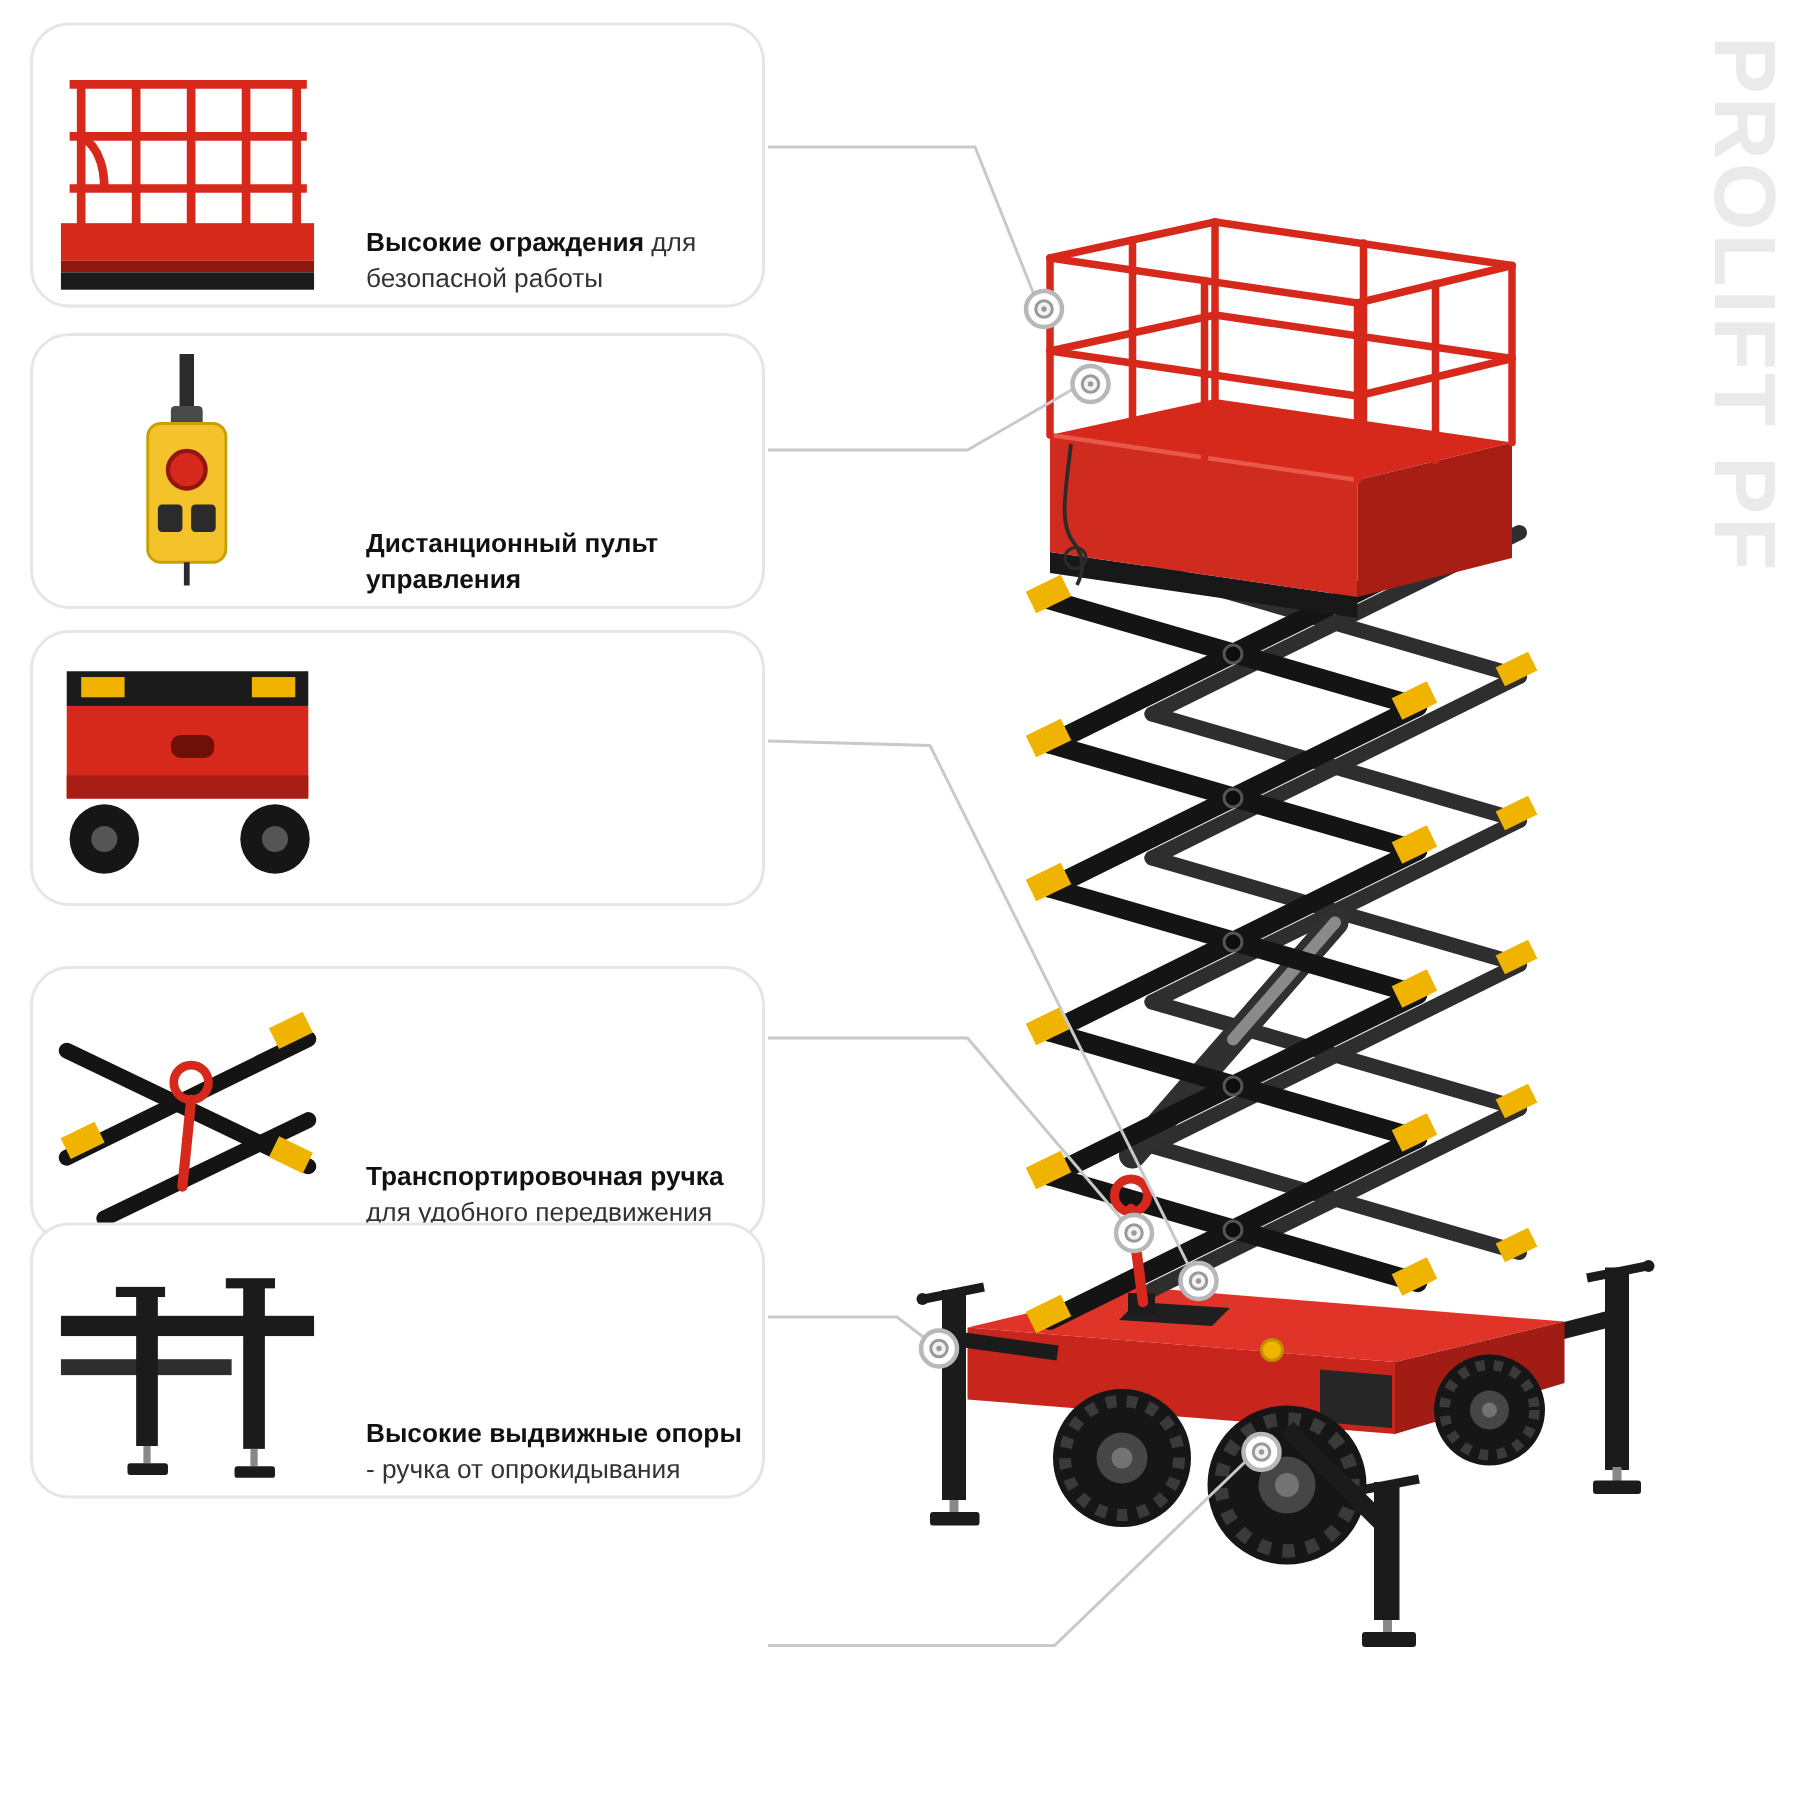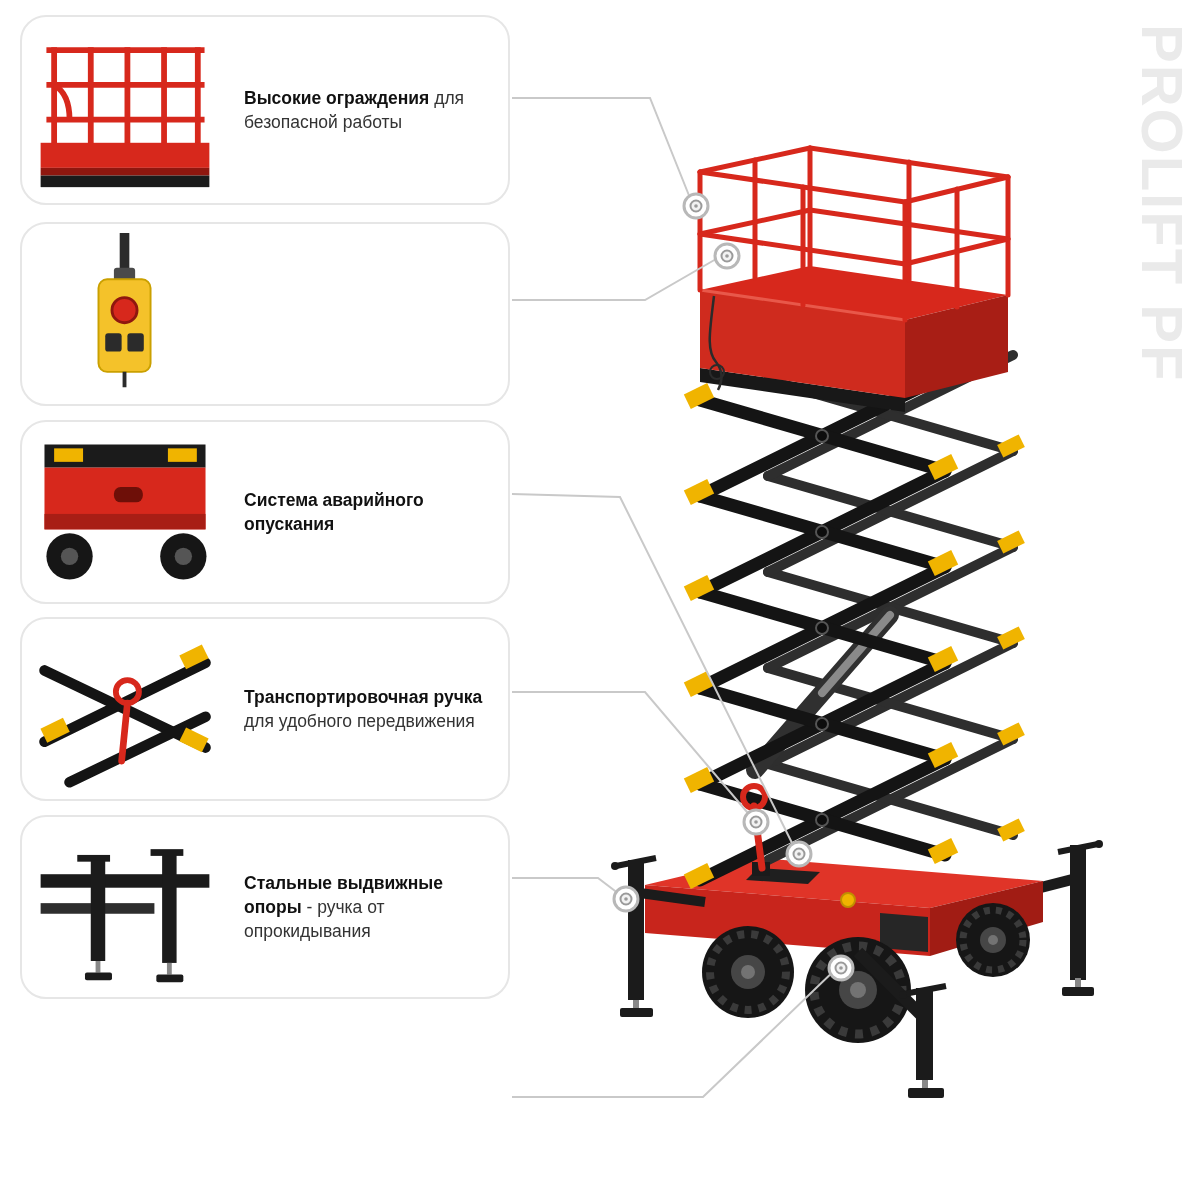--- a/index.html
+++ b/index.html
@@ -9,21 +9,21 @@
   .watermark{
     position:absolute;top:24px;right:4px;
     writing-mode:vertical-rl;
     font-size:58px;font-weight:bold;color:#eaeaea;letter-spacing:2px;
     user-select:none;
   }
   .scene{position:absolute;left:0;top:0;width:1200px;height:1200px}
   .card{
     position:absolute;left:20px;width:490px;height:184px;
     border:2px solid #e6e6e6;border-radius:26px;background:#fff;
-    display:flex;align-items:center;padding:6px 10px;
+    display:flex;align-items:flex-end;padding:6px 10px;
   }
   .card-photo{
     width:186px;height:162px;border-radius:20px;overflow:hidden;
     flex:0 0 auto;background:#fff;
   }
   .card-photo svg{width:100%;height:100%;display:block}
   .card-text{
     margin-left:26px;width:252px;
     font-size:17.5px;line-height:1.38;color:#333;
   }
@@ -265,45 +265,45 @@
         <rect width="175" height="168" fill="#fff"></rect>
         <rect x="82" y="0" width="10" height="40" fill="#2b2b2b"></rect>
         <rect x="76" y="36" width="22" height="14" rx="3" fill="#4a4a4a"></rect>
         <rect x="60" y="48" width="54" height="96" rx="9" fill="#f4c22a" stroke="#caa000" stroke-width="2"></rect>
         <circle cx="87" cy="80" r="13" fill="#d7281c" stroke="#8f170f" stroke-width="3"></circle>
         <rect x="67" y="104" width="17" height="19" rx="3" fill="#2b2b2b"></rect>
         <rect x="90" y="104" width="17" height="19" rx="3" fill="#2b2b2b"></rect>
         <path d="M87,144 v16" stroke="#2b2b2b" stroke-width="4"></path>
       </svg>
     </div>
+    <div class="card-text">
+      <span class="b">Дистанционный пульт управления</span>
+      <span></span>
+    </div>
   </div>
 
   <div class="card" style="top:420px">
     <div class="card-photo">
       <svg viewBox="0 0 175 168">
         <rect width="175" height="168" fill="#fff"></rect>
         <rect x="4" y="14" width="167" height="24" fill="#1b1b1b"></rect>
         <rect x="14" y="18" width="30" height="14" fill="#f0b400"></rect>
         <rect x="132" y="18" width="30" height="14" fill="#f0b400"></rect>
         <rect x="4" y="38" width="167" height="64" fill="#d7281c"></rect>
         <rect x="4" y="86" width="167" height="16" fill="#a81e15"></rect>
         <rect x="76" y="58" width="30" height="16" rx="7" fill="#6e0f08"></rect>
         <circle cx="30" cy="130" r="24" fill="#161616"></circle>
         <circle cx="30" cy="130" r="9" fill="#555"></circle>
         <circle cx="148" cy="130" r="24" fill="#161616"></circle>
         <circle cx="148" cy="130" r="9" fill="#555"></circle>
       </svg>
     </div>
-    <div class="card-text">
-      <span class="b">Система аварийного опускания</span>
-      <span></span>
-    </div>
-  </div>
-
-  <div class="card" style="top:617px">
+  </div>
+
+  <div class="card" style="top:644px">
     <div class="card-photo">
       <svg viewBox="0 0 175 168">
         <rect width="175" height="168" fill="#fff"></rect>
         <g stroke="#141414" stroke-width="11" stroke-linecap="round">
           <line x1="4" y1="118" x2="171" y2="36"></line>
           <line x1="4" y1="44" x2="171" y2="124"></line>
           <line x1="30" y1="160" x2="171" y2="92"></line>
         </g>
         <rect x="2" y="98" width="26" height="16" fill="#f0b400" transform="rotate(-26 15 106)"></rect>
         <rect x="146" y="22" width="26" height="16" fill="#f0b400" transform="rotate(-26 159 30)"></rect>
@@ -328,19 +328,19 @@
         <rect x="114" y="24" width="34" height="7" fill="#1b1b1b"></rect>
         <rect x="52" y="36" width="15" height="104" fill="#1b1b1b"></rect>
         <rect x="126" y="30" width="15" height="112" fill="#1b1b1b"></rect>
         <rect x="57" y="140" width="5" height="12" fill="#888"></rect>
         <rect x="131" y="142" width="5" height="12" fill="#888"></rect>
         <rect x="46" y="152" width="28" height="8" rx="2" fill="#1b1b1b"></rect>
         <rect x="120" y="154" width="28" height="8" rx="2" fill="#1b1b1b"></rect>
       </svg>
     </div>
     <div class="card-text">
-      <span class="b">Стальные выдвижные опоры</span>
+      <span class="b">Высокие выдвижные опоры</span>
       <span>- ручка от опрокидывания</span>
     </div>
   </div>
 
 
 </div>
 
 </body></html>

